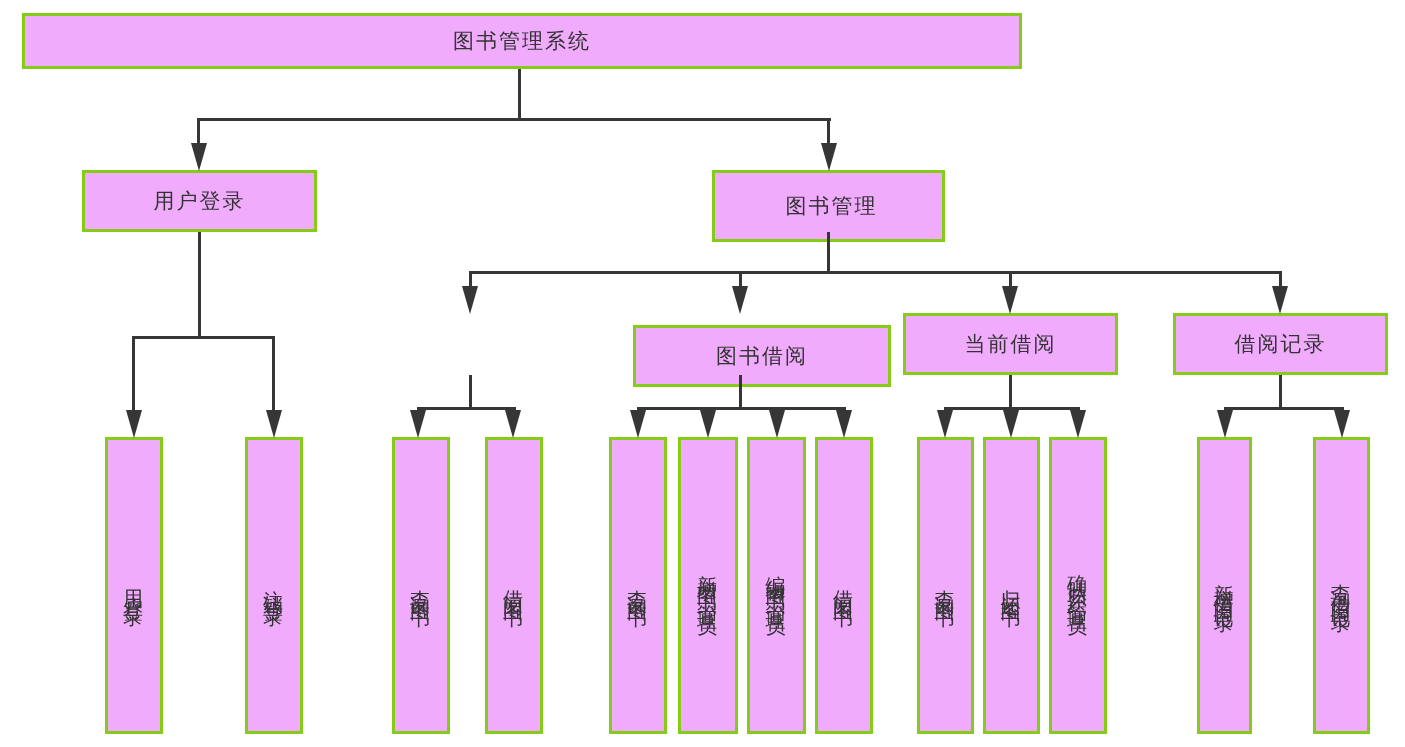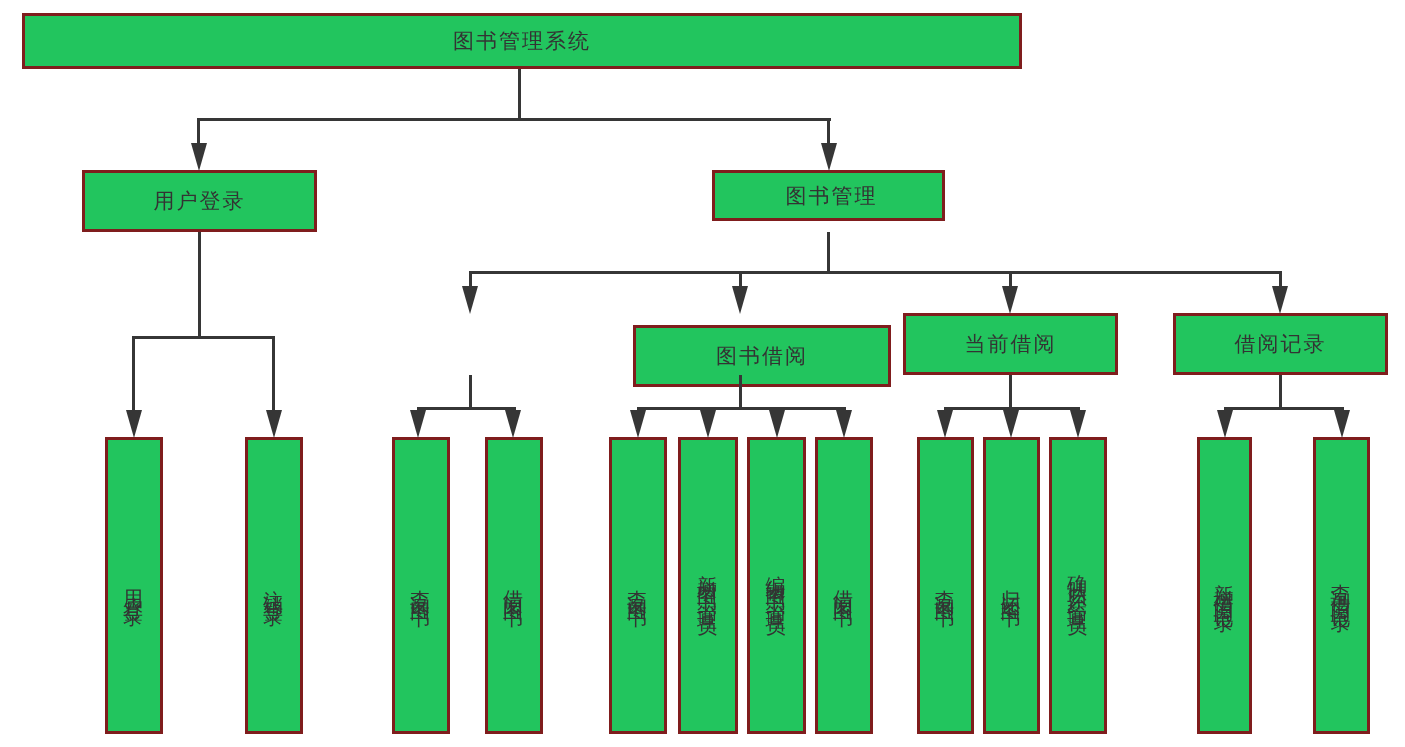--- a/index.html
+++ b/index.html
@@ -6,22 +6,22 @@
   .canvas{
     position:relative;
     width:1405px;height:747px;
     background:#ffffff;
     font-family:"Liberation Sans",sans-serif;
     overflow:hidden;
   }
   .box{
     position:absolute;
     box-sizing:border-box;
-    border:3px solid #7f1d1d;
-    background:#22c55e;
+    border:3px solid #84cc16;
+    background:#f0abfc;
     display:flex;align-items:center;justify-content:center;
     color:#333333;
   }
   .h-box{font-size:21px;letter-spacing:2px;text-align:center;}
   .v-box{
     font-size:20px;
     writing-mode:vertical-rl;
     letter-spacing:6px;
     text-align:center;
   }
@@ -41,21 +41,21 @@
   }
 </style>
 </head>
 <body>
 
 <div class="canvas">
 
   <div class="box h-box" style="left:22px;top:13px;width:1000px;height:56px;">图书管理系统</div>
 
   <div class="box h-box" style="left:82px;top:170px;width:235px;height:62px;">用户登录</div>
-  <div class="box h-box" style="left:712px;top:170px;width:233px;height:51px;padding-left:6px;">图书管理</div>
+  <div class="box h-box" style="left:712px;top:170px;width:233px;height:72px;padding-left:6px;">图书管理</div>
 
   <div class="box h-box" style="left:633px;top:325px;width:258px;height:62px;">图书借阅</div>
   <div class="box h-box" style="left:1173px;top:313px;width:215px;height:62px;">借阅记录</div>
   <div class="box h-box" style="left:903px;top:313px;width:215px;height:62px;">当前借阅</div>
 
   <div class="box v-box" style="left:105px;top:437px;width:58px;height:297px;">用户登录</div>
   <div class="box v-box" style="left:245px;top:437px;width:58px;height:297px;">注销登录</div>
 
   <div class="box v-box" style="left:392px;top:437px;width:58px;height:297px;">查询图书</div>
   <div class="box v-box" style="left:485px;top:437px;width:58px;height:297px;">借阅图书</div>

